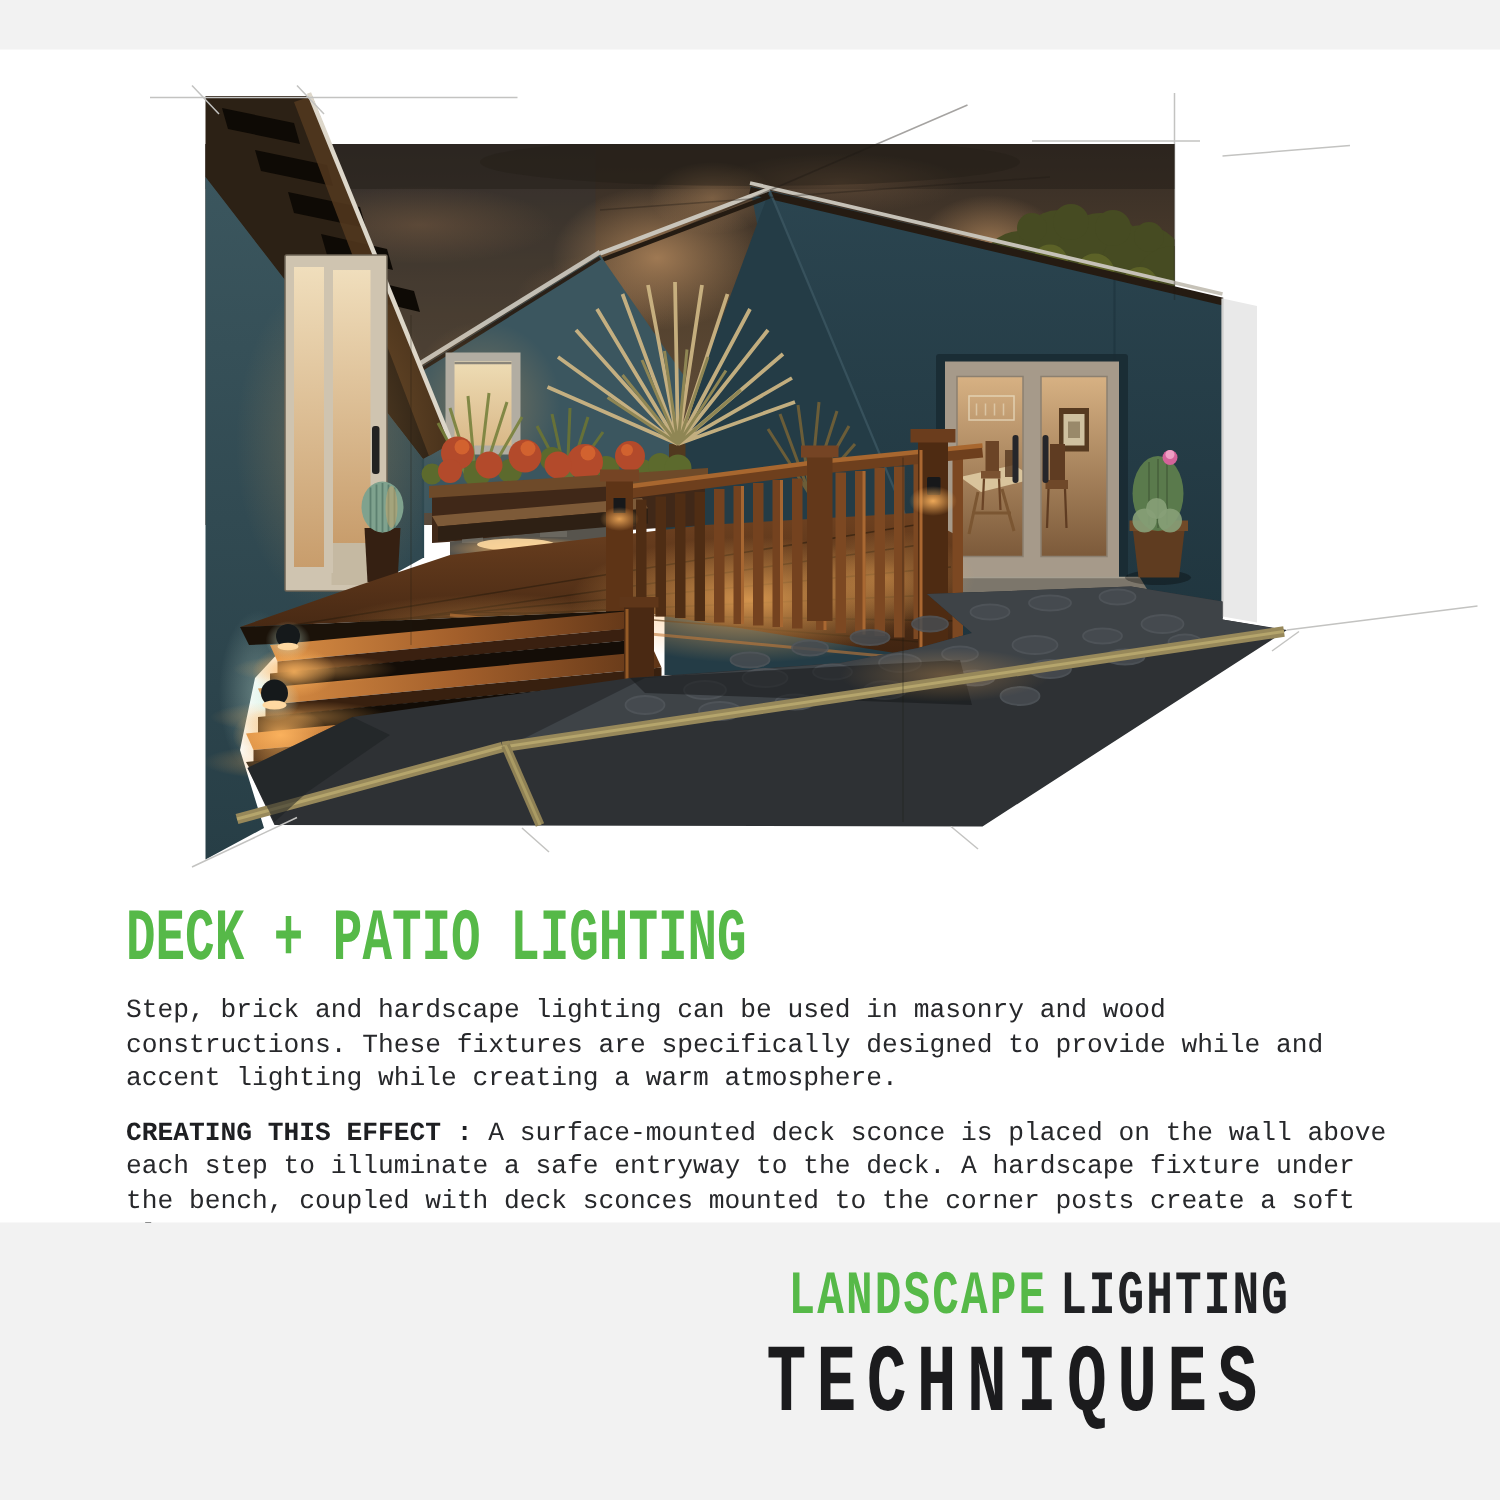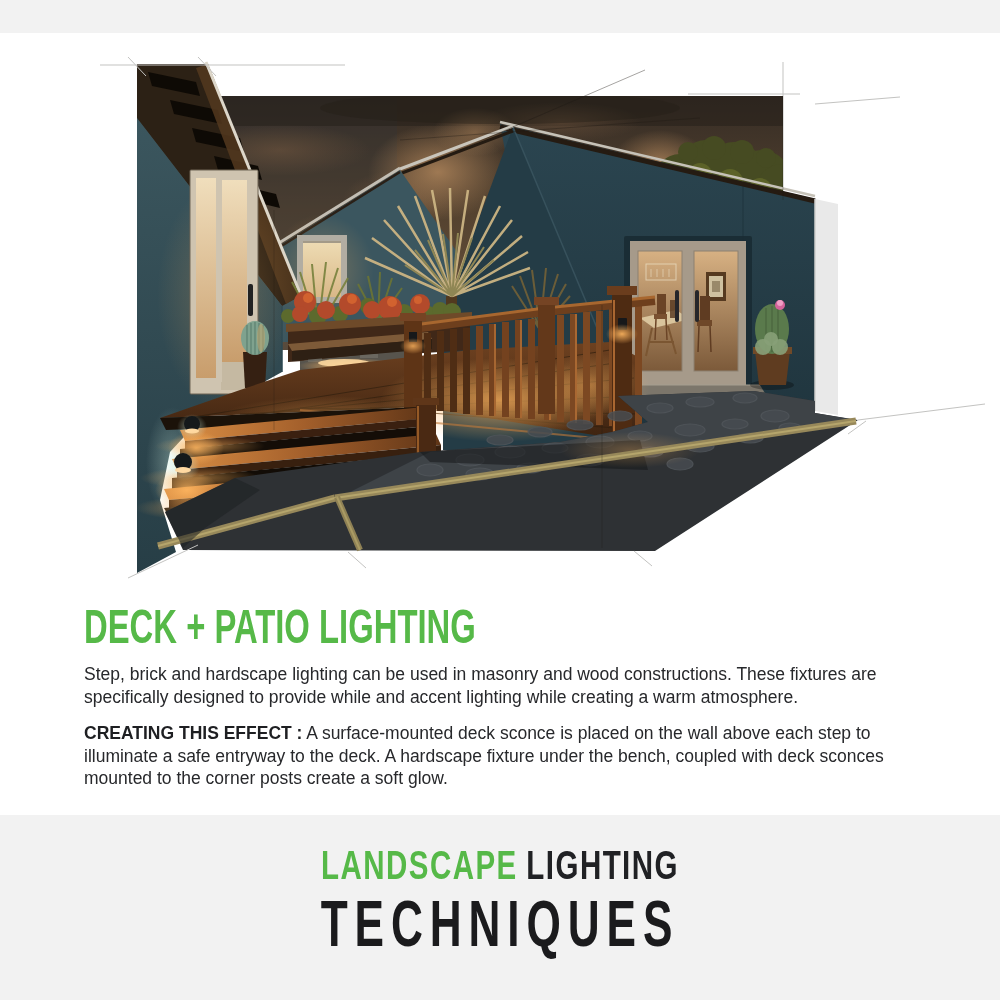--- a/index.html
+++ b/index.html
@@ -1,26 +1,26 @@
 <!DOCTYPE html>
 <html><head>
 <meta charset="utf-8">
 <style>
   html,body{margin:0;padding:0;background:#ffffff;}
   .page{position:relative;width:1000px;height:1000px;background:#ffffff;overflow:hidden;
-        font-family:Liberation Sans, sans-serif;}
+        font-family:Liberation Mono, monospace;}
   .band-top{position:absolute;left:0;top:0;width:1000px;height:33px;background:#f2f2f2;}
   .hero-svg{position:absolute;left:0;top:0;width:1000px;height:815px;display:block;}
   .copy{position:absolute;left:84px;top:602px;width:848px;}
   .copy h1{margin:0 0 12px 0;font-size:49px;line-height:1.0;font-weight:bold;color:#56b948;
            letter-spacing:0px;transform:scaleX(.67);transform-origin:left center;white-space:nowrap;}
   .copy p{margin:0;font-size:17.5px;line-height:22.5px;color:#27282b;}
   .copy p.second{margin-top:14px;}
   .copy strong{font-weight:bold;color:#1e1f22;}
-  .footer{position:absolute;left:0;top:815px;width:1000px;height:185px;background:#f2f2f2;text-align:center;}
+  .footer{position:absolute;left:0;top:815px;width:1000px;height:185px;background:#f2f2f2;text-align:right;}
   .brand-line{margin-top:30px;white-space:nowrap;font-weight:bold;font-size:41px;line-height:1;
               letter-spacing:2px;transform:scaleX(.72);transform-origin:center;}
   .brand-line .green{color:#56b948;margin-right:12px;}
   .brand-line .dark{color:#202124;}
   .series{margin-top:6px;white-space:nowrap;font-weight:bold;font-size:64px;line-height:1;
           letter-spacing:10px;color:#1b1b1d;transform:scaleX(.69);transform-origin:center;}
 </style>
 </head>
 <body>
 

